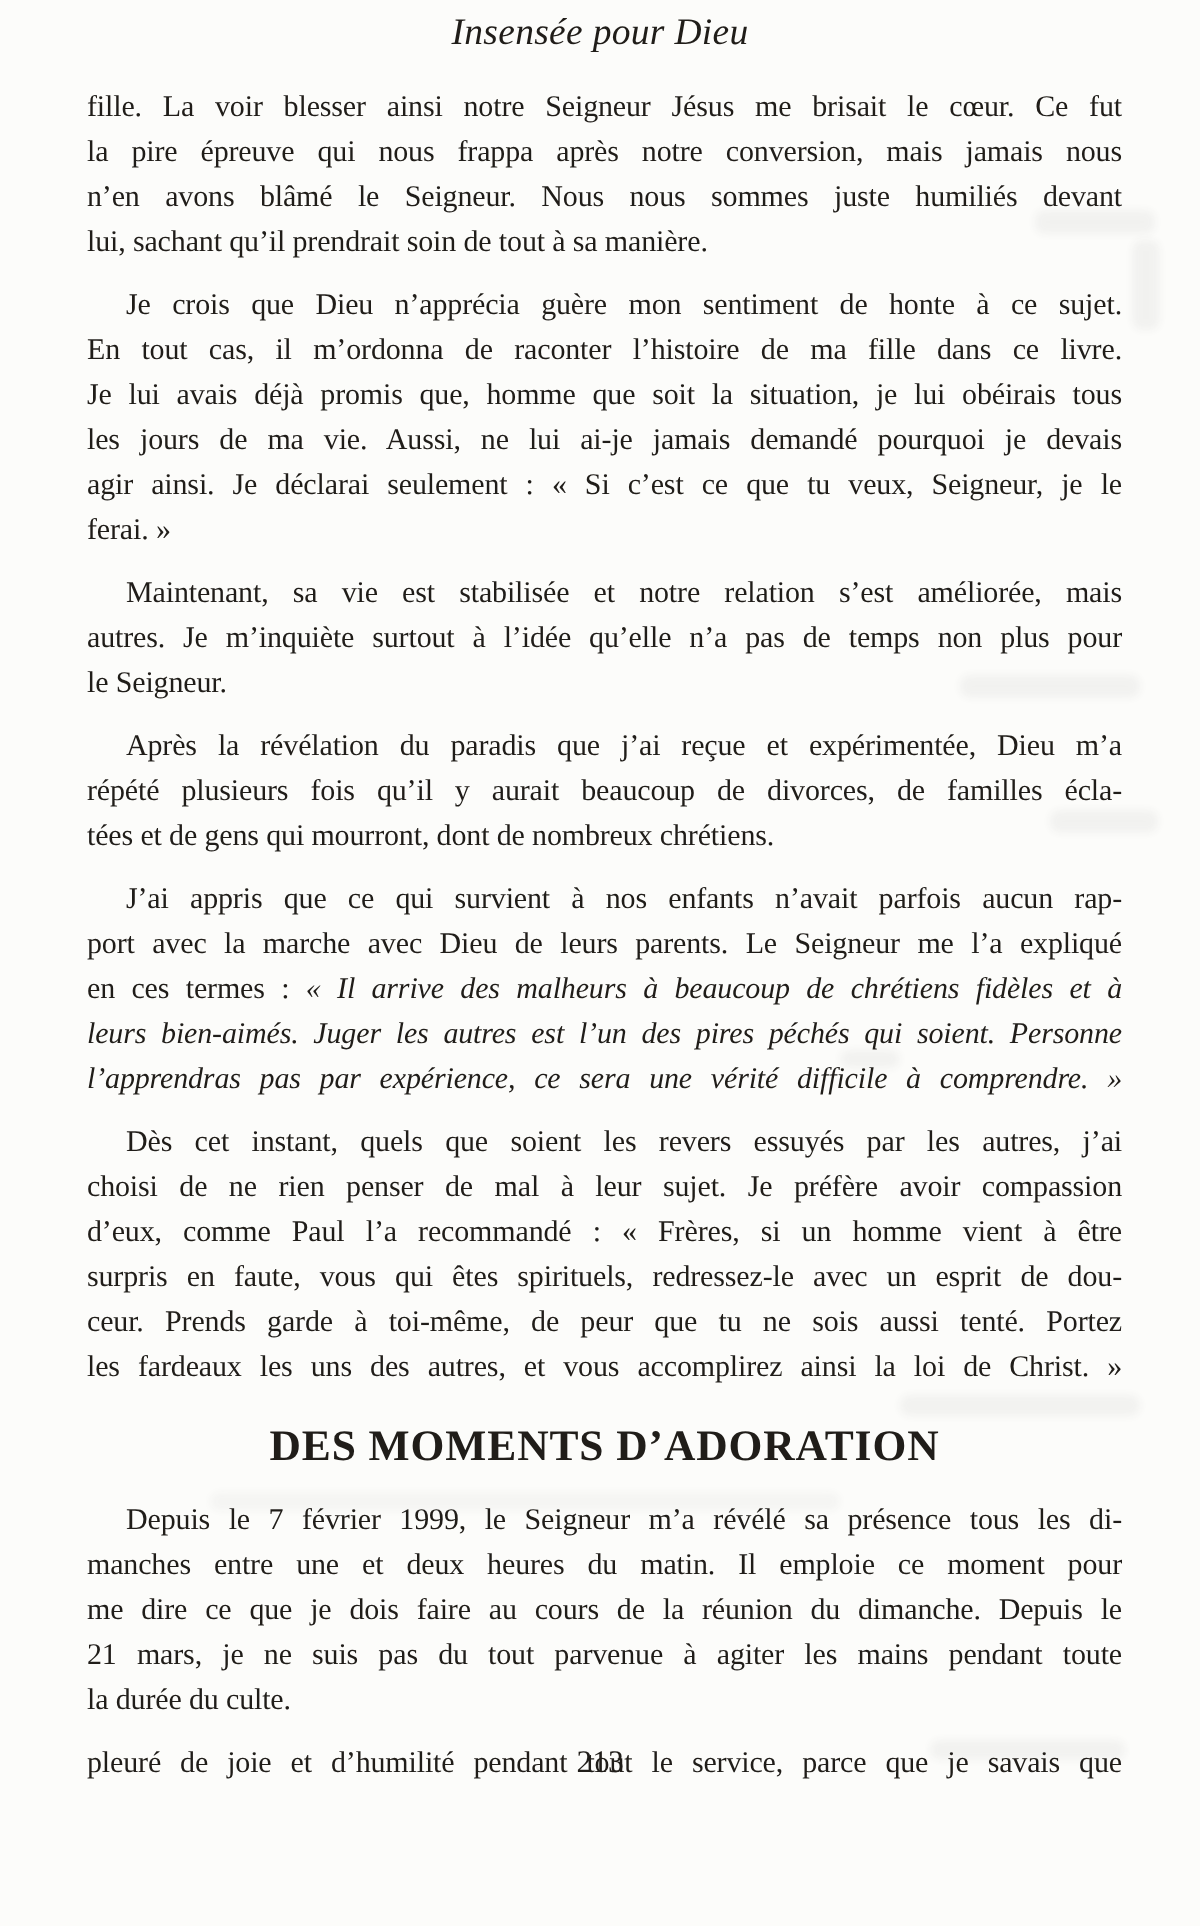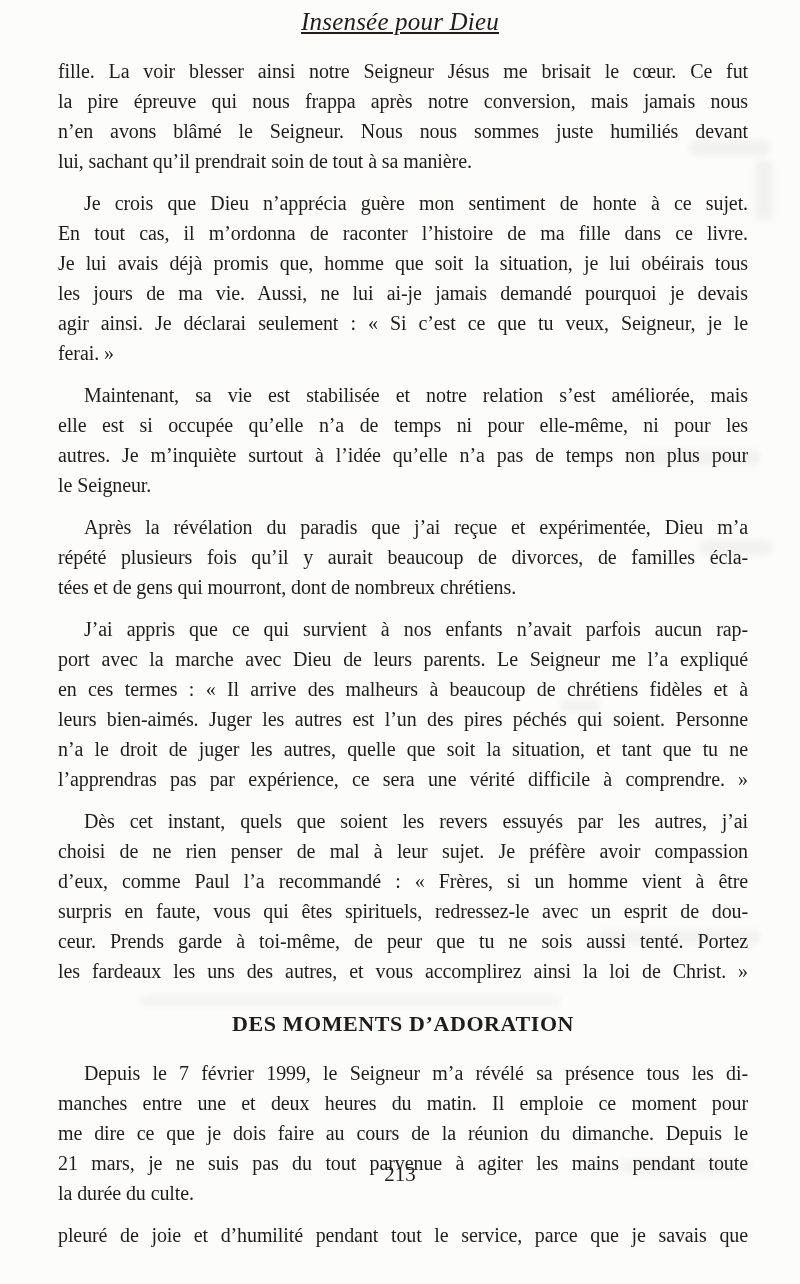--- a/index.html
+++ b/index.html
@@ -11,40 +11,39 @@
     font-family: "Liberation Serif", "DejaVu Serif", serif;
     color: #201d19;
   }
   .scan-page { position: absolute; inset: 0; }
   .running-head {
     position: absolute; top: 8px; left: 0; width: 100%;
     text-align: center;
     font-style: italic;
     font-size: 25px;
     letter-spacing: 0.2px;
-    text-decoration: underline;
   }
   .page-body {
     position: absolute; top: 44px; left: 46px; width: 714px;
     font-size: 20px;
     line-height: 30px;
     letter-spacing: -0.1px;
   }
   .paragraph { margin: 12px; }
   .line {
     text-align: justify;
     text-align-last: justify;
     min-height: 30px;
   }
   .line.short { text-align: center; text-align-last: left; }
   .line.indent { text-indent: 26px; }
-  .it { }
+  .it { font-style: italic; }
   .section-heading {
     font-weight: bold;
-    font-size: 22px;
+    font-size: 29px;
     line-height: 36px;
     text-align: center;
     letter-spacing: 0.6px;
     margin: 20px 0 16px 0;
   }
   .page-number {
     position: absolute; top: 1162px; left: 0; width: 100%;
     text-align: center;
     font-size: 21px;
   }
@@ -75,35 +74,33 @@
       <div class="paragraph">
         <div class="line indent"><span>Je crois que Dieu n’apprécia guère mon sentiment de honte à ce sujet.</span></div>
         <div class="line"><span>En tout cas, il m’ordonna de raconter l’histoire de ma fille dans ce livre.</span></div>
         <div class="line"><span>Je lui avais déjà promis que, homme que soit la situation, je lui obéirais tous</span></div>
         <div class="line"><span>les jours de ma vie. Aussi, ne lui ai-je jamais demandé pourquoi je devais</span></div>
         <div class="line"><span>agir ainsi. Je déclarai seulement : « Si c’est ce que tu veux, Seigneur, je le</span></div>
         <div class="line short"><span>ferai. »</span></div>
       </div>
       <div class="paragraph">
         <div class="line indent"><span>Maintenant, sa vie est stabilisée et notre relation s’est améliorée, mais</span></div>
-        <div class="line"><span>elle est si occupée qu’elle n’a de temps ni pour elle-même, ni pour les</span></div>
         <div class="line"><span>autres. Je m’inquiète surtout à l’idée qu’elle n’a pas de temps non plus pour</span></div>
         <div class="line short"><span>le Seigneur.</span></div>
       </div>
       <div class="paragraph">
         <div class="line indent"><span>Après la révélation du paradis que j’ai reçue et expérimentée, Dieu m’a</span></div>
         <div class="line"><span>répété plusieurs fois qu’il y aurait beaucoup de divorces, de familles écla-</span></div>
         <div class="line short"><span>tées et de gens qui mourront, dont de nombreux chrétiens.</span></div>
       </div>
       <div class="paragraph">
         <div class="line indent"><span>J’ai appris que ce qui survient à nos enfants n’avait parfois aucun rap-</span></div>
         <div class="line"><span>port avec la marche avec Dieu de leurs parents. Le Seigneur me l’a expliqué</span></div>
         <div class="line"><span>en ces termes : </span><span class="it">« Il arrive des malheurs à beaucoup de chrétiens fidèles et à</span></div>
         <div class="line"><span class="it">leurs bien-aimés. Juger les autres est l’un des pires péchés qui soient. Personne</span></div>
-        <div class="line"><span class="it">n’a le droit de juger les autres, quelle que soit la situation, et tant que tu ne</span></div>
         <div class="line"><span class="it">l’apprendras pas par expérience, ce sera une vérité difficile à comprendre. »</span></div>
       </div>
       <div class="paragraph">
         <div class="line indent"><span>Dès cet instant, quels que soient les revers essuyés par les autres, j’ai</span></div>
         <div class="line"><span>choisi de ne rien penser de mal à leur sujet. Je préfère avoir compassion</span></div>
         <div class="line"><span>d’eux, comme Paul l’a recommandé : « Frères, si un homme vient à être</span></div>
         <div class="line"><span>surpris en faute, vous qui êtes spirituels, redressez-le avec un esprit de dou-</span></div>
         <div class="line"><span>ceur. Prends garde à toi-même, de peur que tu ne sois aussi tenté. Portez</span></div>
         <div class="line"><span>les fardeaux les uns des autres, et vous accomplirez ainsi la loi de Christ. »</span></div>
       </div>

